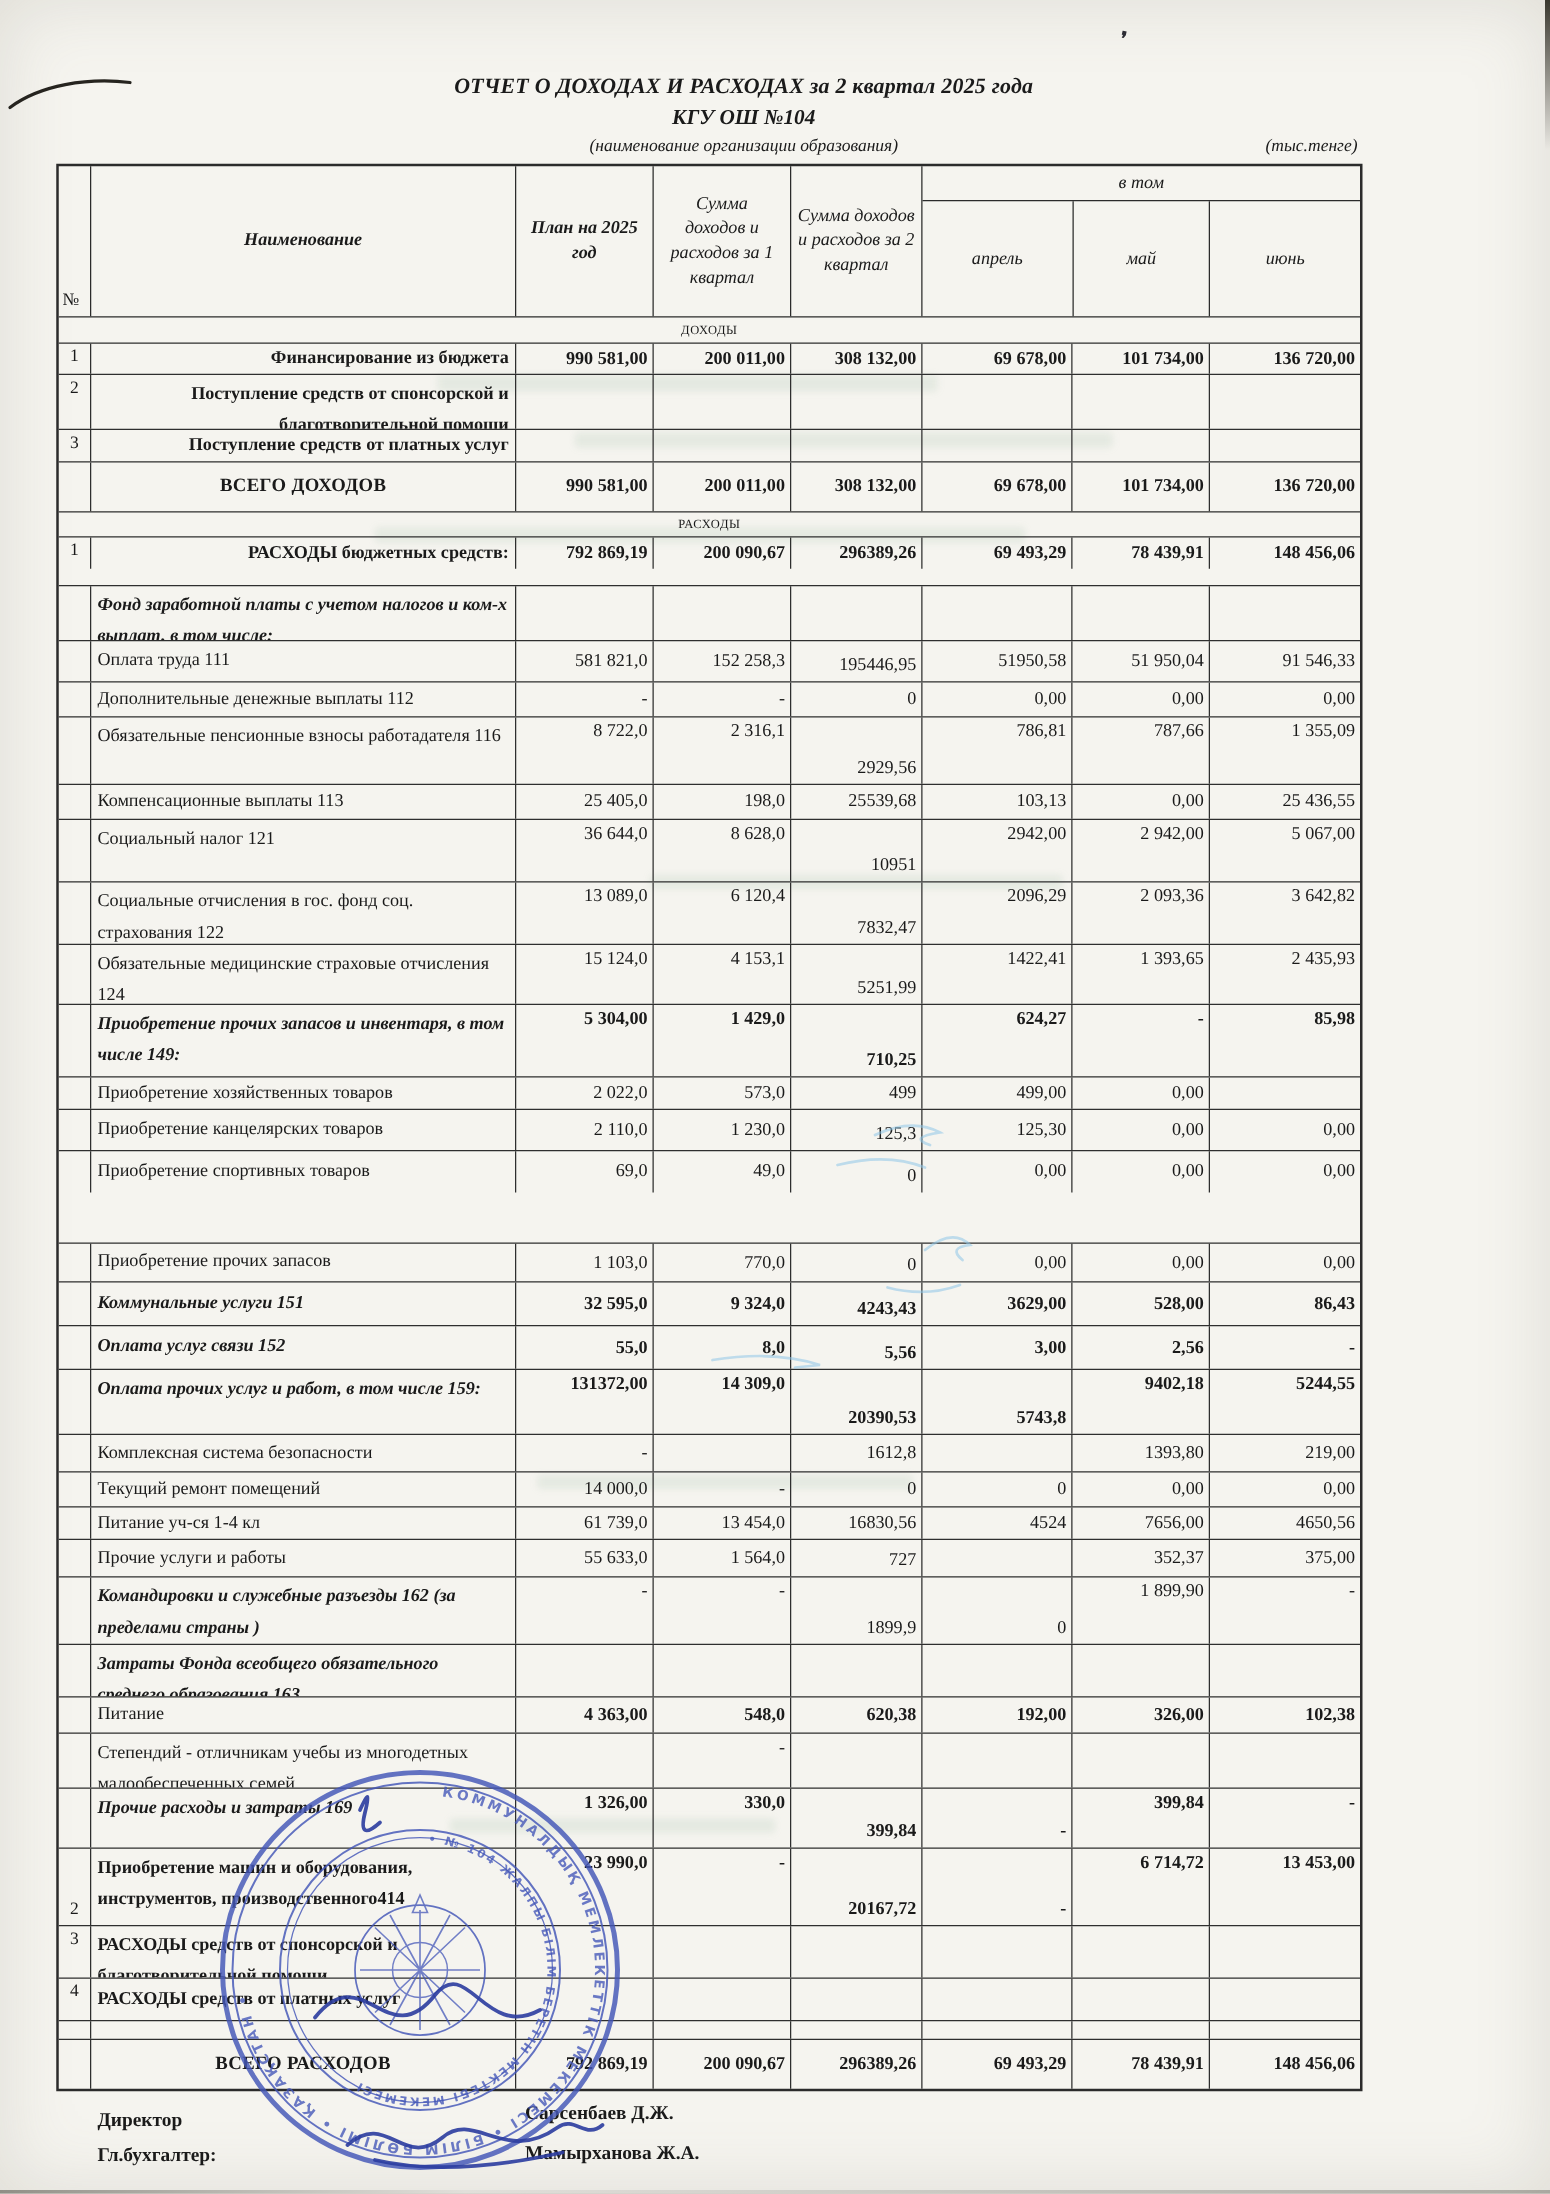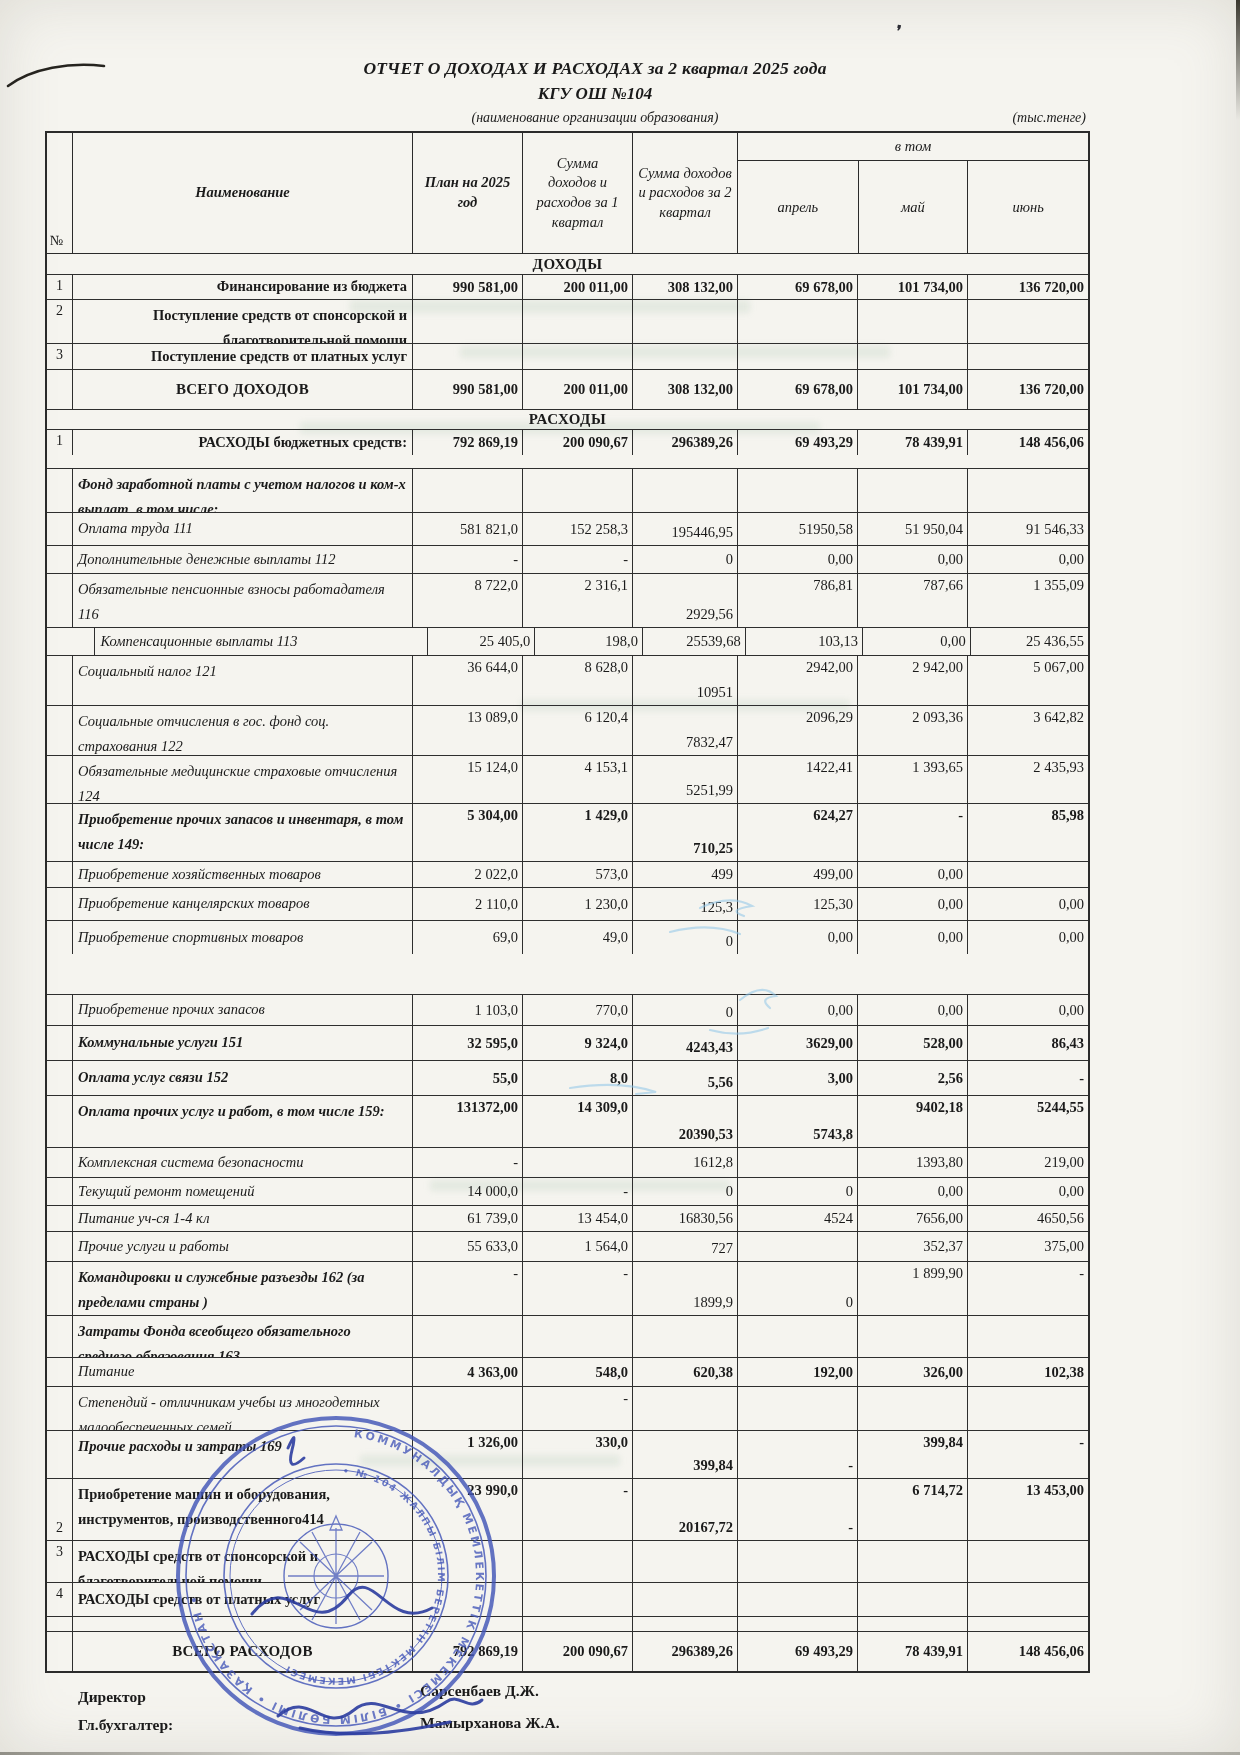--- a/index.html
+++ b/index.html
@@ -33,36 +33,36 @@
   .h-vtom{height:27px;border-bottom:1px solid #2b2b2b;display:flex;align-items:center;justify-content:center;
           font-style:italic;font-size:14.5px;}
   .h-mrow{flex:1;display:flex;}
   .h-m{box-sizing:border-box;display:flex;align-items:center;justify-content:center;font-style:italic;font-size:14.5px;}
   .h-m + .h-m{border-left:1px solid #2b2b2b;}
   .h-m.m0{width:120px;}.h-m.m1{width:110px;}.h-m.m2{width:121px;}
   
   .trow{display:flex;border-top:1px solid #2e2e2e;box-sizing:border-box;}
   .trow:first-child{border-top:none;}
   .band-label{width:100%;display:flex;align-items:center;justify-content:center;
-              font-weight:700;font-size:15px;letter-spacing:.5px;}
+              font-weight:400;font-size:10px;letter-spacing:.5px;}
   .c{box-sizing:border-box;display:flex;font-size:14.5px;overflow:hidden;}
   .c + .c{border-left:1px solid #2e2e2e;}
   .c-num{width:25px;justify-content:center;font-size:14px;padding:1px 1px;}
   .c-name{width:340px;padding:1px 5px;line-height:1.35;}
   .c-name.tall{line-height:1.72;}
   .c-val{justify-content:flex-end;text-align:right;padding:1px 4px;white-space:nowrap;}
   .w-plan{width:110px;}.w-q1{width:110px;}.w-q2{width:105px;}
   .w-apr{width:120px;}.w-may{width:110px;}.w-jun{width:121px;}
   .v-mid{align-items:center;}
   .v-top{align-items:flex-start;padding-top:3px;}
   .v-bot{align-items:flex-end;padding-bottom:4px;}
   .bold{font-weight:700;}
   .n-br{font-weight:700;justify-content:flex-end;text-align:right;}
   .n-bc{font-weight:700;justify-content:center;text-align:center;font-size:15px;letter-spacing:.3px;}
-  .n-i{font-style:italic;}
+  .n-i{}
   .n-bi{font-weight:700;font-style:italic;}
   .n-b{font-weight:700;}
   
   .f-lab{position:absolute;left:78px;font-weight:700;font-size:15.5px;}
   .f-name{position:absolute;left:420px;font-weight:700;font-size:15.5px;}
   
   .ghost{position:absolute;background:rgba(125,170,140,.14);filter:blur(3px);border-radius:3px;pointer-events:none;}
   .mark-tr{position:absolute;left:896px;top:22px;font-size:15px;color:#2c2c34;transform:rotate(12deg);font-weight:700;}
   .corner-arc{position:absolute;left:4px;top:52px;}
   .edge-r{position:absolute;right:0;top:0;width:4px;height:120px;background:linear-gradient(#3a382f,rgba(58,56,47,0));}
@@ -199,21 +199,21 @@
         <div class="trow" style="height: 54px;">
           <div class="c c-num v-mid"></div>
           <div class="c c-name n-i v-top tall tall">Обязательные пенсионные взносы работадателя 116</div>
           <div class="c c-val w-plan v-top">8 722,0</div>
           <div class="c c-val w-q1 v-top">2 316,1</div>
           <div class="c c-val w-q2 v-bot">2929,56</div>
           <div class="c c-val w-apr v-top">786,81</div>
           <div class="c c-val w-may v-top">787,66</div>
           <div class="c c-val w-jun v-top">1 355,09</div>
         </div>
-        <div class="trow" style="height: 28px; padding-left: 23px;">
+        <div class="trow" style="height: 28px;">
           <div class="c c-num v-mid"></div>
           <div class="c c-name n-i v-mid">Компенсационные выплаты 113</div>
           <div class="c c-val w-plan v-mid">25 405,0</div>
           <div class="c c-val w-q1 v-mid">198,0</div>
           <div class="c c-val w-q2 v-mid">25539,68</div>
           <div class="c c-val w-apr v-mid">103,13</div>
           <div class="c c-val w-may v-mid">0,00</div>
           <div class="c c-val w-jun v-mid">25 436,55</div>
         </div>
         <div class="trow" style="height: 50px;">

